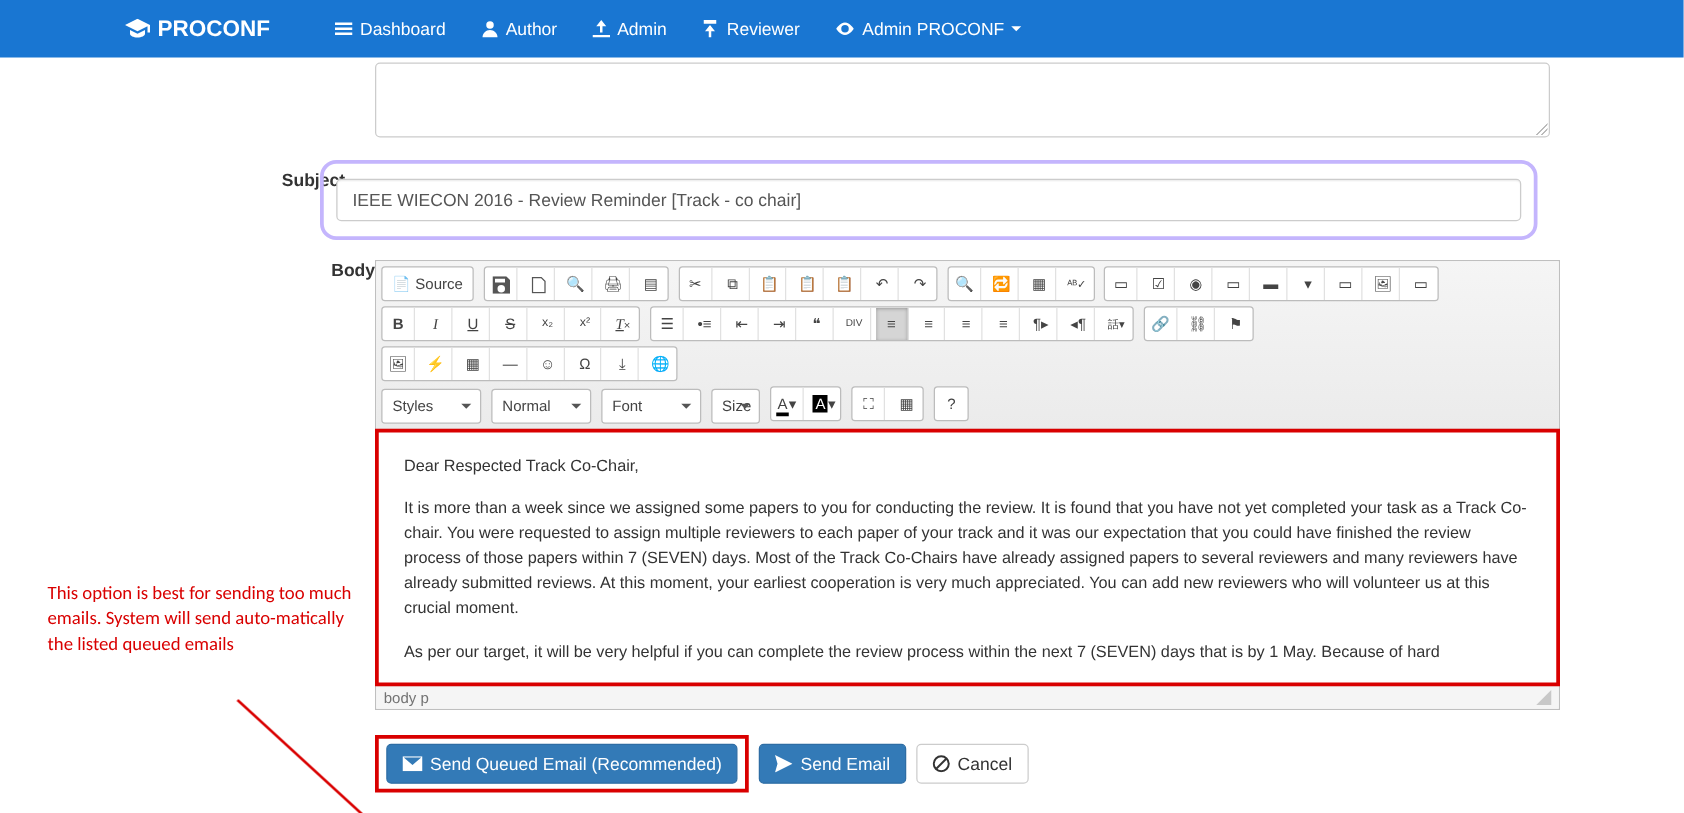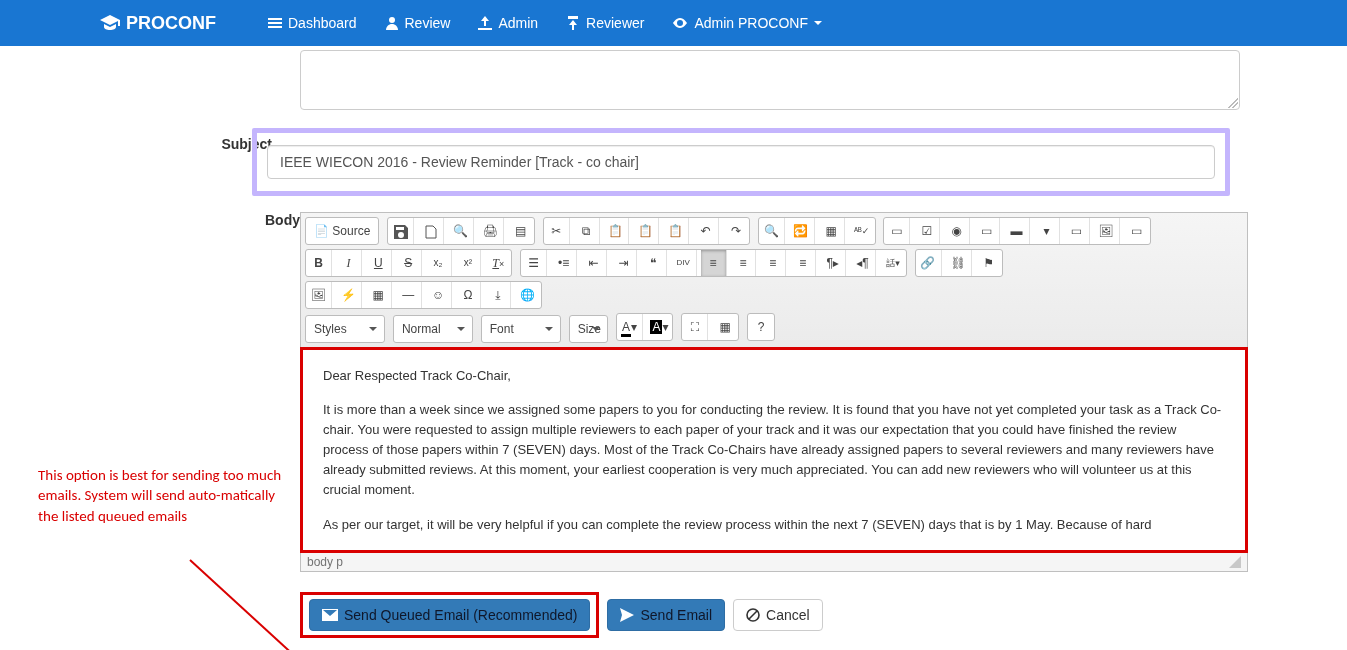--- a/index.html
+++ b/index.html
@@ -17,21 +17,21 @@
   .page { position:relative; padding-top:0; }
 
   .content-col { margin-left:300px; width:950px; }
 
   
   .textarea-remnant { width:940px; height:60px; border:1px solid #ccc; border-radius:4px; margin-top:4px; margin-bottom:18px; resize:vertical; background:#fff; position:relative; }
   .textarea-remnant::after{ content:""; position:absolute; right:1px; bottom:1px; width:10px;height:10px; background:linear-gradient(135deg, transparent 50%, #bbb 50%, #bbb 60%, transparent 60%, transparent 70%, #bbb 70%, #bbb 80%, transparent 80%); }
 
   .form-row { display:flex; align-items:flex-start; margin-bottom:16px; }
   .form-label { width:80px; margin-left:-80px; text-align:right; font-weight:bold; padding-top:8px; }
-  .subject-wrap { border:5px solid #c4b5fd; padding:12px 10px; border-radius:2px; width:1000px; position:relative; left:-20px;}
+  .subject-wrap { border:3px solid #c4b5fd; padding:12px 10px; border-radius:13px; width:1000px; position:relative; left:-20px;}
   .subject-input { width:948px; height:34px; padding:6px 12px; font-size:14px; color:#555; border:1px solid #ccc; border-radius:4px; box-shadow: inset 0 1px 1px rgba(0,0,0,.075);}
 
   .editor-box { border:1px solid #bfbfbf; width:948px; background:#fff; }
   .tb { background:linear-gradient(#f5f5f5,#ebebeb); border-bottom:1px solid #bfbfbf; padding:4px 4px 0 4px; white-space:normal; }
   .tbgrp { display:inline-block; border:1px solid #bcbcbc; border-radius:3px; background:#fff; margin:0 4px 4px 0; vertical-align:middle; }
   .tbbtn { display:inline-block; width:26px; height:26px; line-height:26px; text-align:center; font-size:12px; color:#444; border-right:1px solid #e1e1e1; cursor:pointer; vertical-align:middle;}
   .tbbtn:last-child{border-right:none;}
   .tbbtn.wide { width:auto; padding:0 8px; font-size:12px; }
   .tbbtn.active { background:#d5d5d5; box-shadow:inset 0 1px 3px rgba(0,0,0,.3); }
   .tbbtn svg{vertical-align:middle;}
@@ -39,21 +39,21 @@
   .combo::after{content:"";position:absolute;right:7px;top:11px;width:0;height:0;border-left:4px solid transparent;border-right:4px solid transparent;border-top:4px solid #555;}
 
   .ed-body-wrap { position:relative; border:3px solid #d90000; border-top:3px solid #d90000; margin:-1px; }
   .ed-body { height:200px; overflow-y:scroll; padding:16px 20px; font-family: Arial, sans-serif; font-size:13px; color:#333; line-height:1.55; }
   .ed-body p { margin:0 0 14px 0;}
   .ed-path { background:#f5f5f5; border-top:1px solid #ddd; font-size:12px; padding:2px 6px; color:#737373; display:flex; justify-content:space-between; align-items:center;}
   .resize-grip{width:0;height:0;border-style:solid;border-width:0 0 12px 12px;border-color:transparent transparent #c8c8c8 transparent;}
 
   .buttons-row { margin-top:20px; display:flex; align-items:center; }
   .btn { display:inline-flex; align-items:center; padding:7px 12px; font-size:14px; border-radius:4px; cursor:pointer; margin-right:8px; border:1px solid transparent;}
-  .btn-primary { background:#337ab7; color:#0f172a; border-color:#2e6da4;}
+  .btn-primary { background:#337ab7; color:#ffffff; border-color:#2e6da4;}
   .btn-default { background:#fff; color:#333; border:1px solid #ccc;}
   .btn svg { margin-right:6px; }
   .highlight-box { border:3px solid #d90000; padding:4px 6px; display:inline-block; }
 
   
   .annot { position:absolute; left:38px; top:415px; width:260px; color:#d90000; font-family: Calibri, Arial, sans-serif; font-size:15px; line-height:1.35; }
   .arrow-svg { position:absolute; left:150px; top:490px; }
 
   
   .b{font-weight:bold;}
@@ -79,21 +79,21 @@
           <rect fill="#fff" x="0" y="6" width="14" height="2"></rect>
           <rect fill="#fff" x="0" y="10" width="14" height="2"></rect>
         </svg>
       <span>Dashboard</span>
     </div>
     <div class="nav-item">
       <svg width="14" height="14" viewBox="0 0 14 14">
           <circle fill="#fff" cx="7" cy="4" r="3"></circle>
           <path fill="#fff" d="M1 14c0-3.3 2.7-6 6-6s6 2.7 6 6H1z"></path>
         </svg>
-      <span>Review</span>
+      <span>Author</span>
     </div>
     <div class="nav-item">
       <svg width="14" height="14" viewBox="0 0 14 14">
           <path fill="#fff" d="M7 0L3 5h3v5h2V5h3L7 0zM0 12h14v2H0z"></path>
         </svg>
       <span>Admin</span>
     </div>
     <div class="nav-item">
       <svg width="14" height="14" viewBox="0 0 14 14">
           <rect fill="#fff" x="2" y="0" width="10" height="3"></rect>

